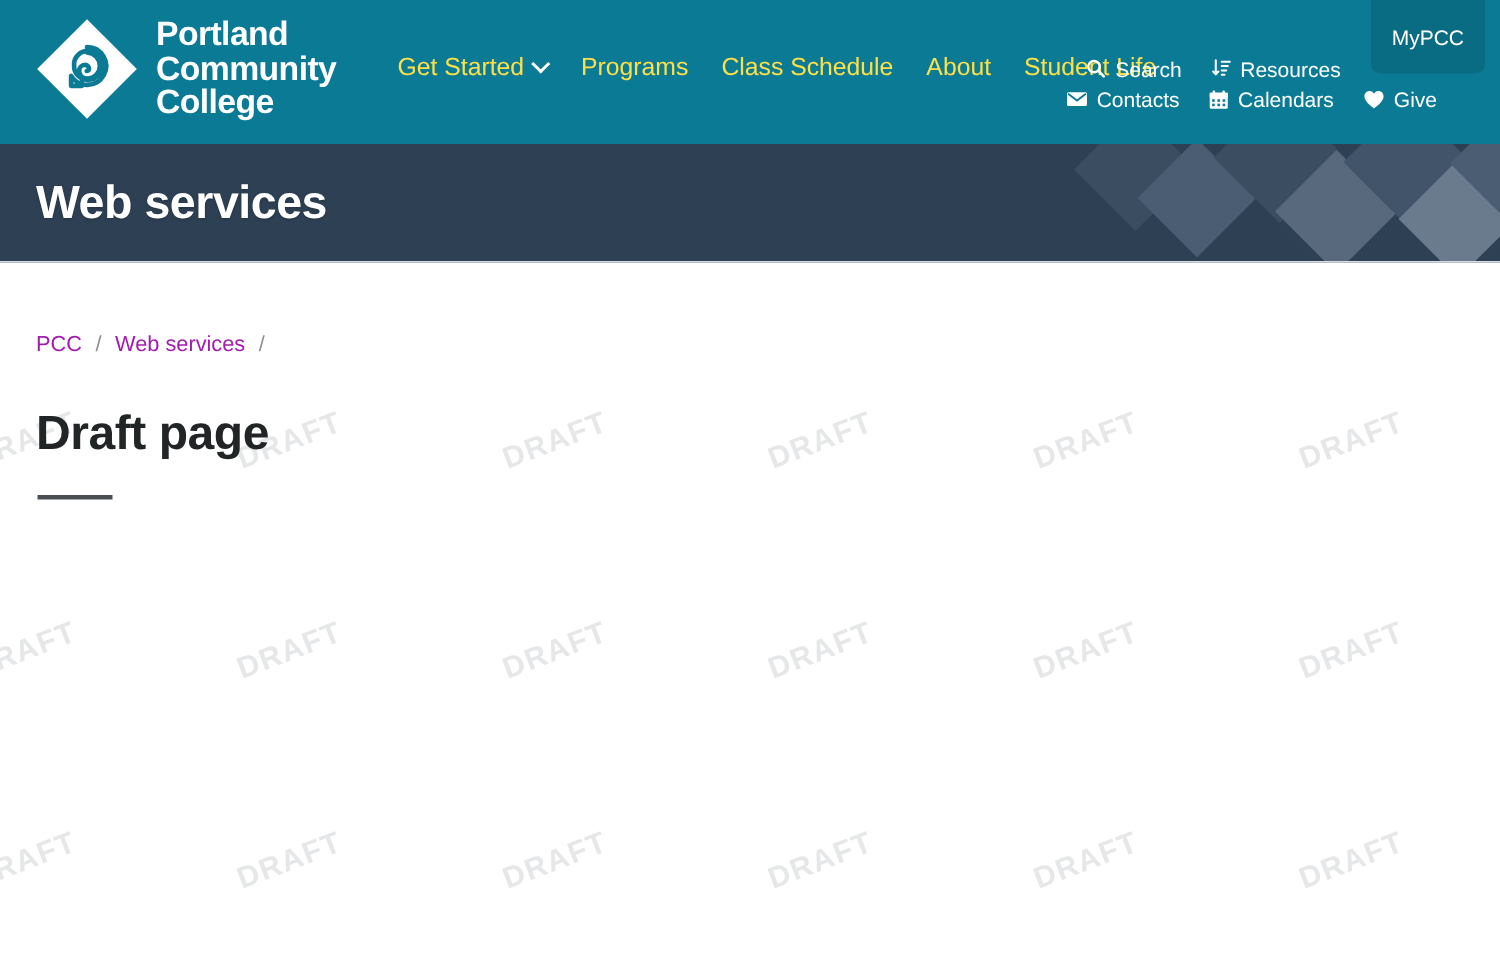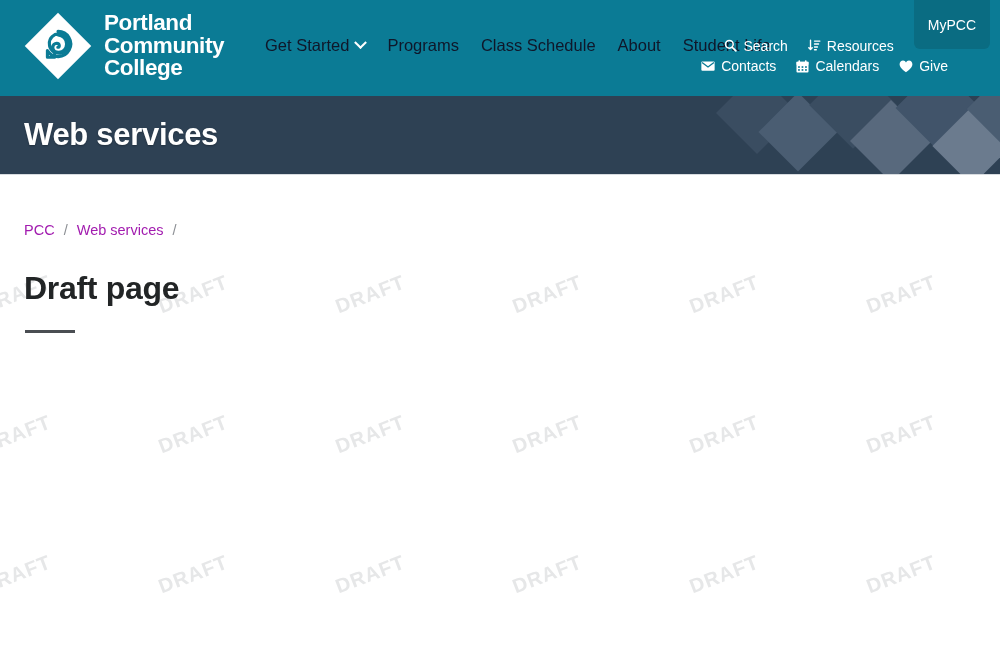--- a/index.html
+++ b/index.html
@@ -55,21 +55,21 @@
   
   .primary-nav {
     position: absolute;
     left: 265px;
     top: 36px;
     display: flex;
     align-items: center;
     gap: 22px;
   }
   .primary-nav a {
-    color: #0f172a;
+    color: #fde047;
     text-decoration: none;
     font-size: 16.5px;
     line-height: 19px;
     white-space: nowrap;
     display: inline-flex;
     align-items: center;
     gap: 7px;
   }
   .chev {
     display: inline-block;
@@ -87,21 +87,21 @@
     width: 280px;
     height: 93px;
   }
   .utility-row {
     position: absolute;
     display: flex;
     align-items: center;
     white-space: nowrap;
   }
   .utility-row.row1 { right: 10px; top: 21px; gap: 20px; }
-  .utility-row.row2 { right: 52px; top: 58px; gap: 20px; }
+  .utility-row.row2 { right: 42px; top: 58px; gap: 20px; }
   .utility a {
     color: #ffffff;
     text-decoration: none;
     font-size: 14px;
     line-height: 16px;
     display: inline-flex;
     align-items: center;
     gap: 6px;
   }
   .mypcc-tab {

